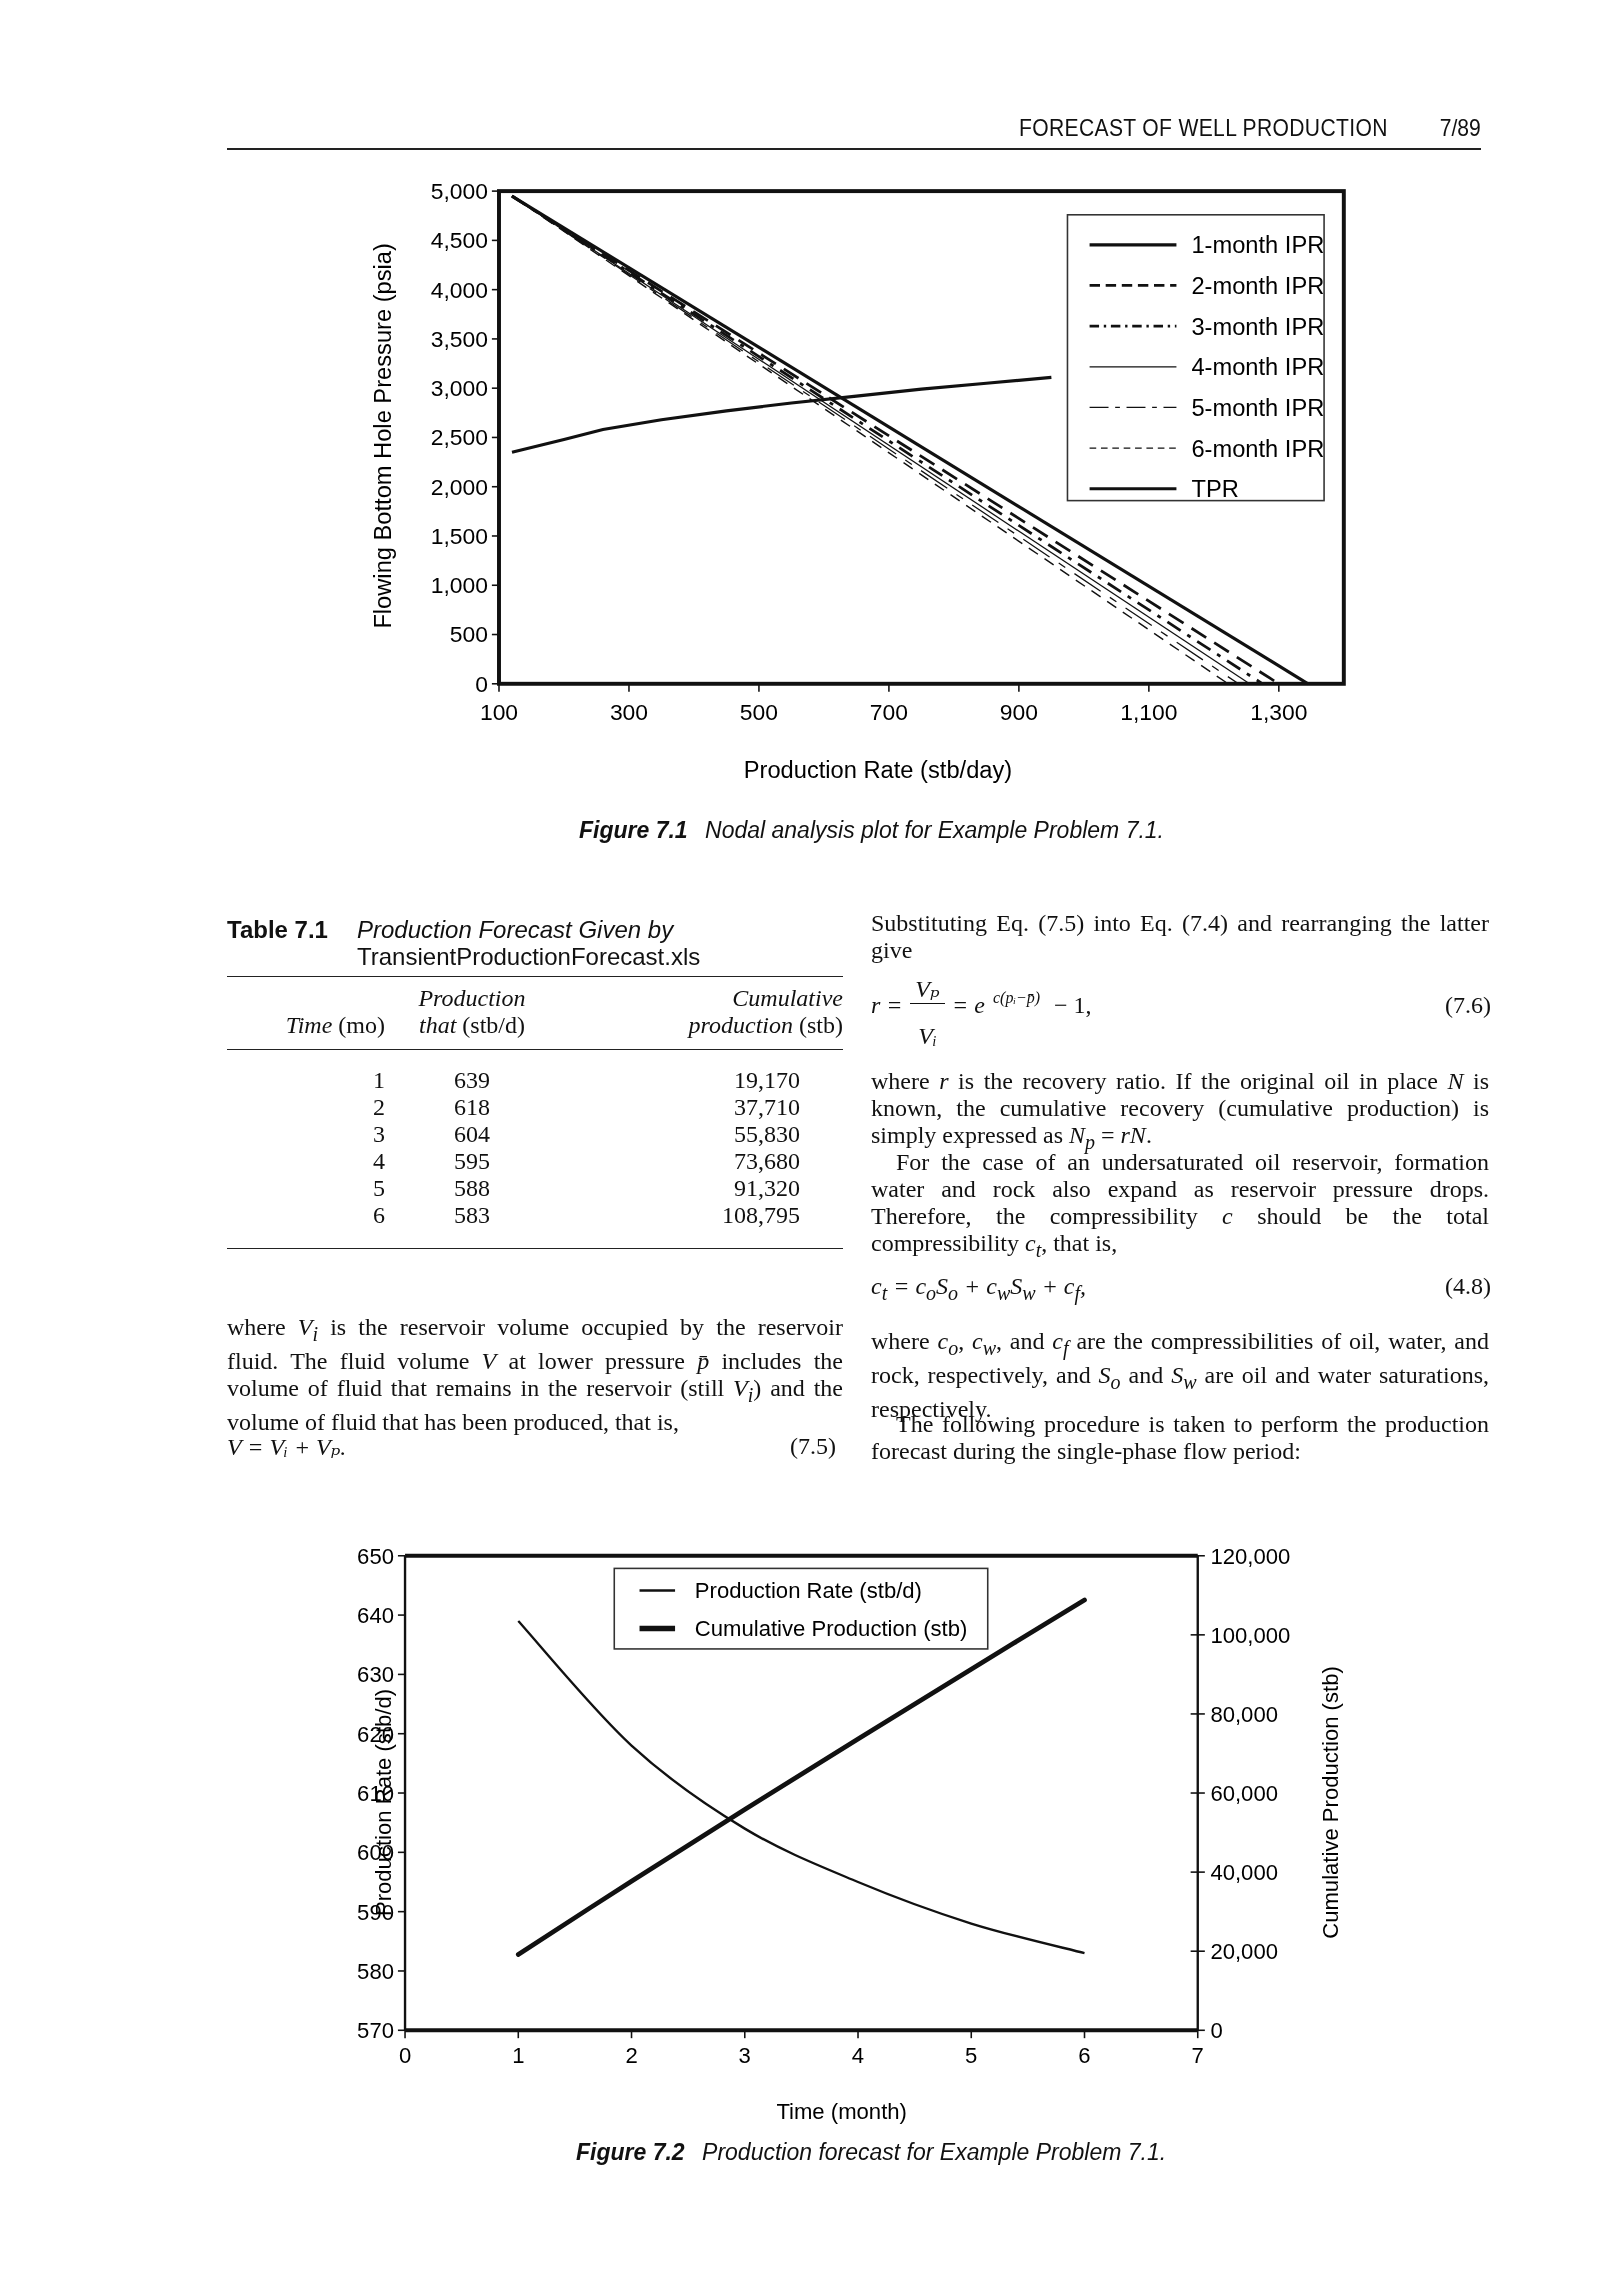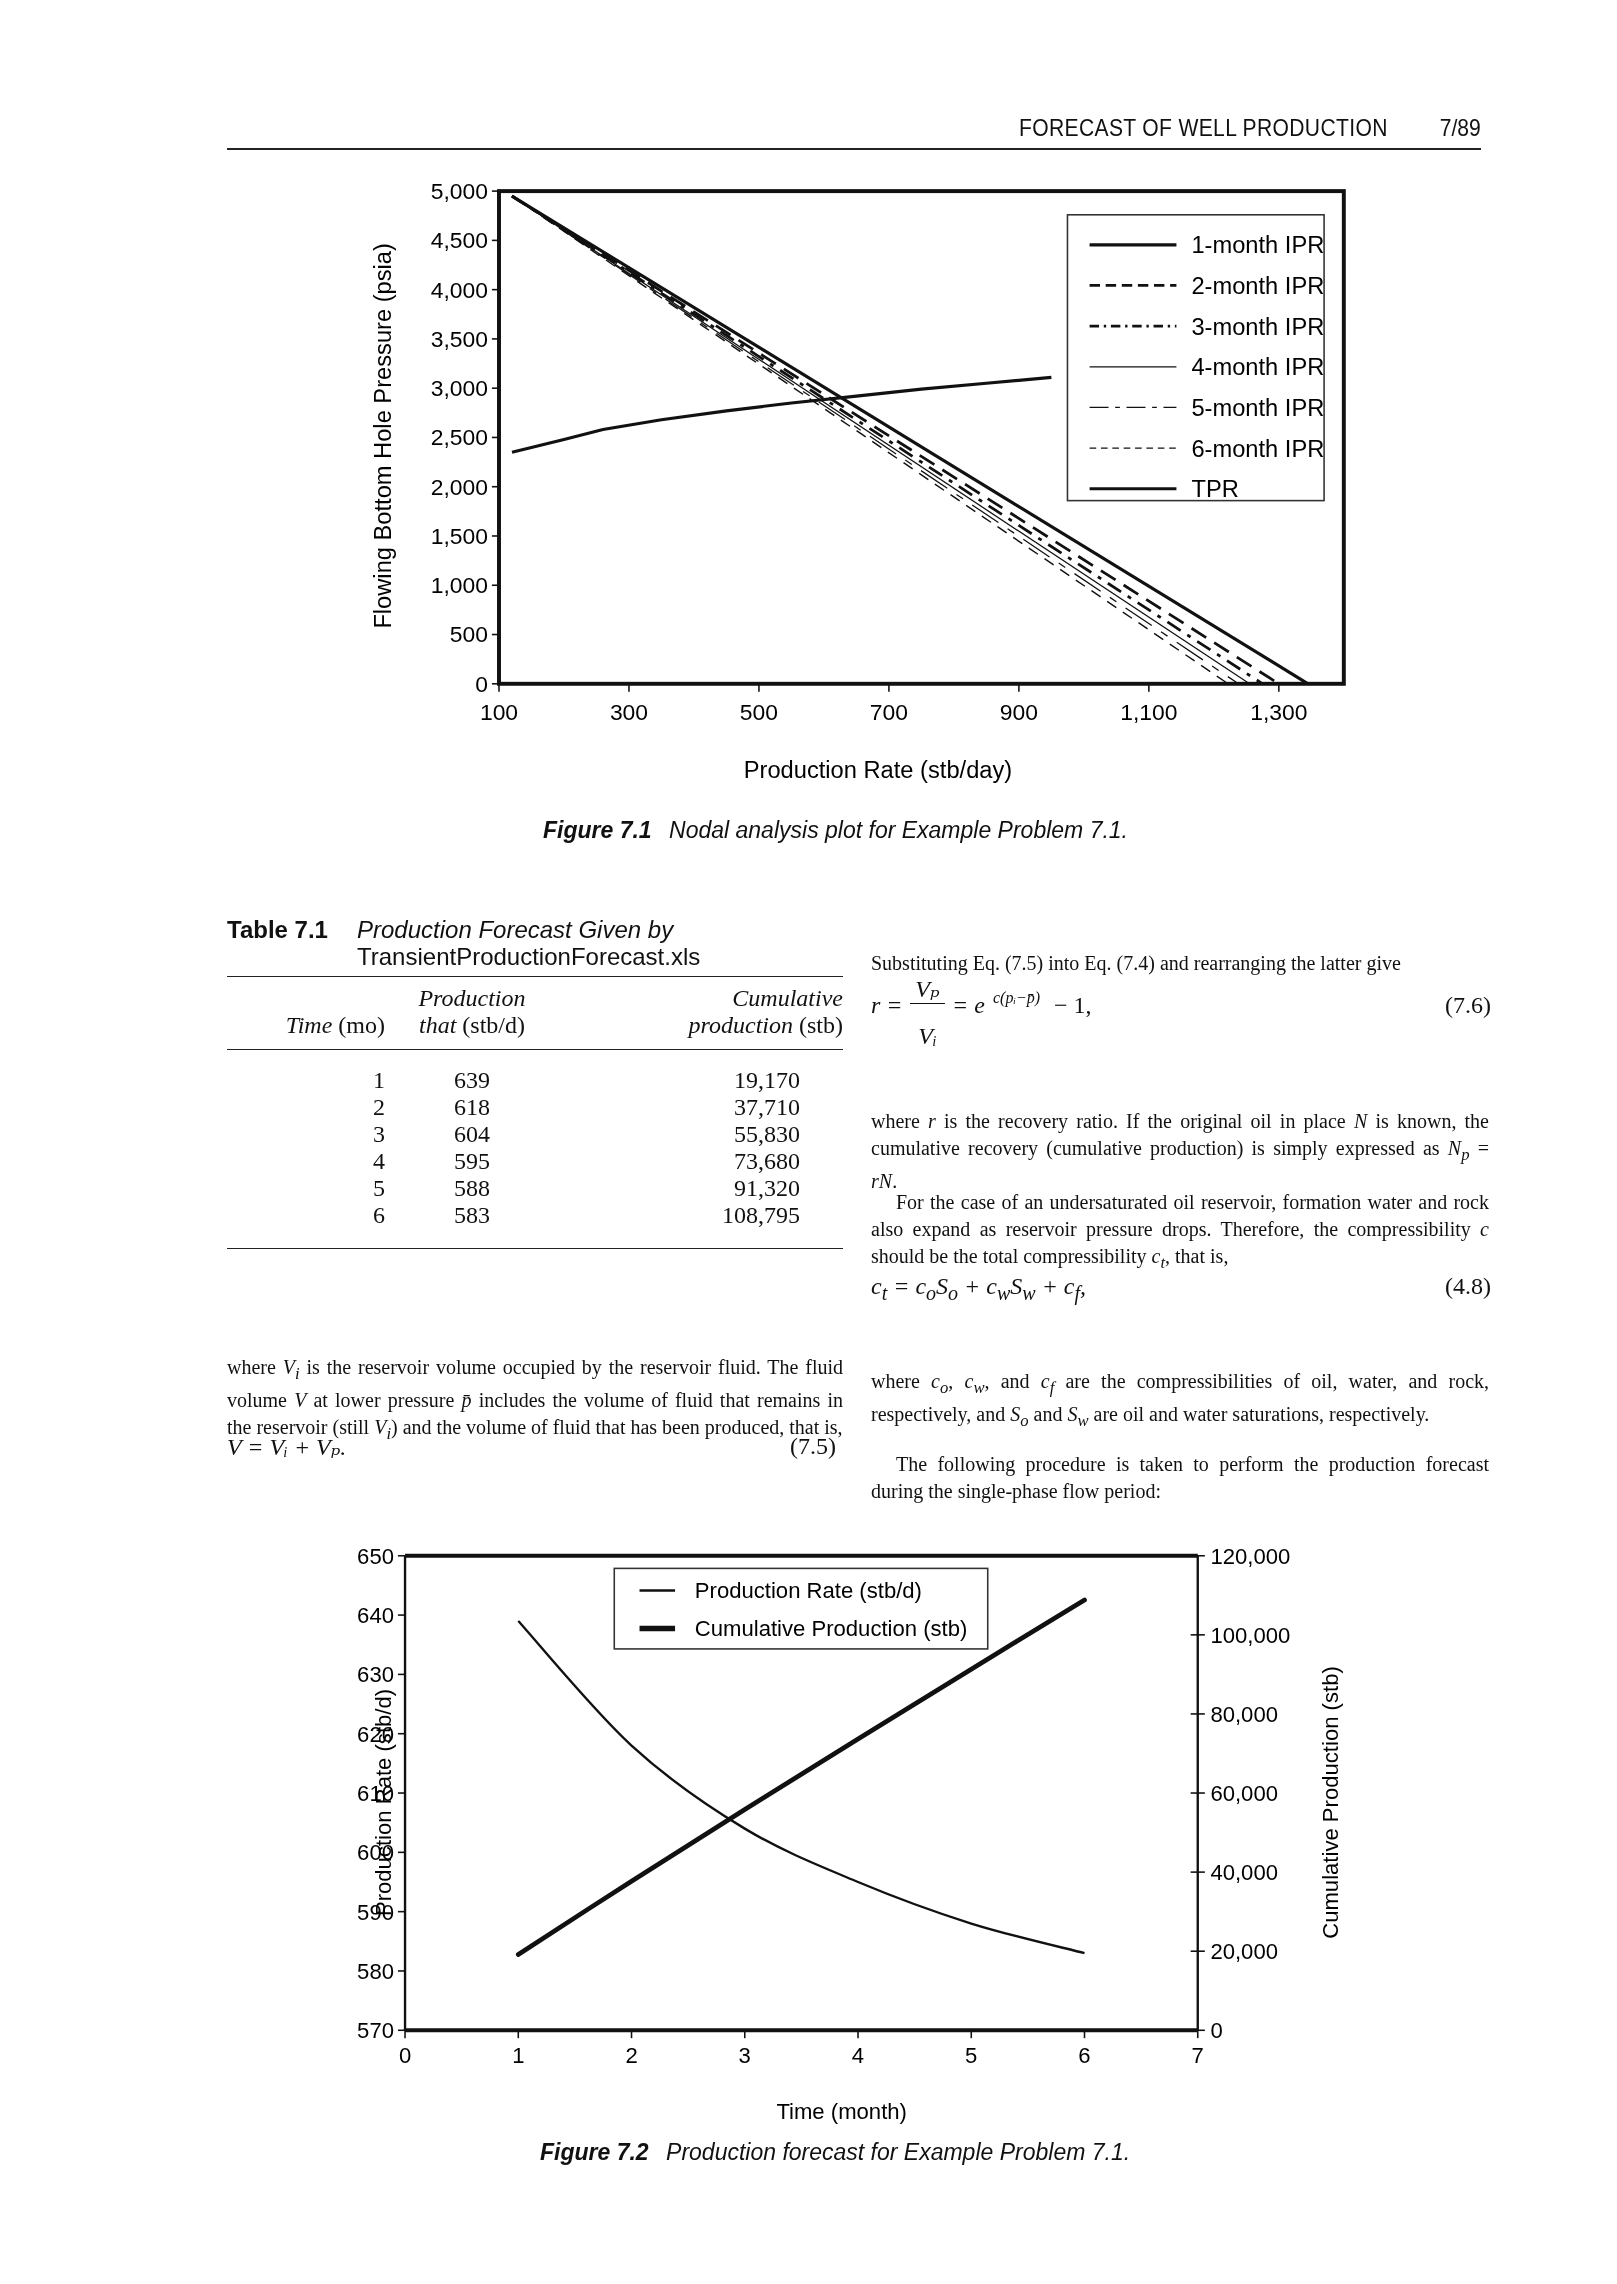--- a/index.html
+++ b/index.html
@@ -3,36 +3,36 @@
 <meta charset="utf-8">
 <style>
   html,body{margin:0;padding:0;background:#fff;}
   body{width:1617px;height:2284px;position:relative;overflow:hidden;color:#111;}
   .sans{font-family:"Liberation Sans","DejaVu Sans",sans-serif;}
   .serif{font-family:"Liberation Serif","DejaVu Serif",serif;}
   #running-head{position:absolute;left:227px;top:112px;width:1254px;height:36px;border-bottom:2.4px solid #222;}
   #running-head .title{position:absolute;right:93px;top:1.6px;font-size:24.5px;letter-spacing:0.4px;transform:scaleX(0.86);transform-origin:right;}
   #running-head .page{position:absolute;right:0;top:1.6px;font-size:24.5px;transform:scaleX(0.86);transform-origin:right;}
   svg text{font-family:"Liberation Sans","DejaVu Sans",sans-serif;}
-  .caption{position:absolute;font-size:23px;font-style:italic;white-space:nowrap;}
+  .caption{position:absolute;font-size:23px;font-style:italic;white-space:nowrap;margin-left:36px;}
   .caption b{font-weight:bold;margin-right:17.4px;}
   #table-block{position:absolute;left:227px;top:916px;width:616px;}
   #table-block .tcap{font-size:24px;line-height:27px;}
   #table-block .tcap b{}
   #table-block .tcap i{margin-top:20px;}
   table{border-collapse:collapse;width:616px;margin-top:6.3px;font-size:24px;}
   table thead th{font-weight:normal;border-top:1.6px solid #222;border-bottom:1.6px solid #222;padding:8px 0 9.5px 0;line-height:27px;vertical-align:bottom;}
   table tbody td{padding:0;line-height:27px;}
   table tbody tr:first-child td{padding-top:17.4px;}
   table tbody tr:last-child td{padding-bottom:19px;border-bottom:1.6px solid #222;}
   .c1{text-align:right;width:158px;}
   .c2{text-align:center;width:174px;}
   .c3{text-align:right;padding-right:43px !important;}
   th.c3{padding-right:0 !important;}
-  .para{position:absolute;font-size:20px;line-height:27px;text-align:justify;margin-top:40px;}
+  .para{position:absolute;font-size:24px;line-height:27px;text-align:justify;}
   .eq{position:absolute;font-size:24px;font-style:italic;}
   .eqnum{position:absolute;font-size:24px;}
 </style>
 </head>
 <body>
 
 <div id="running-head">
   <span class="title sans">FORECAST OF WELL PRODUCTION</span>
   <span class="page sans">7/89</span>
 </div>

